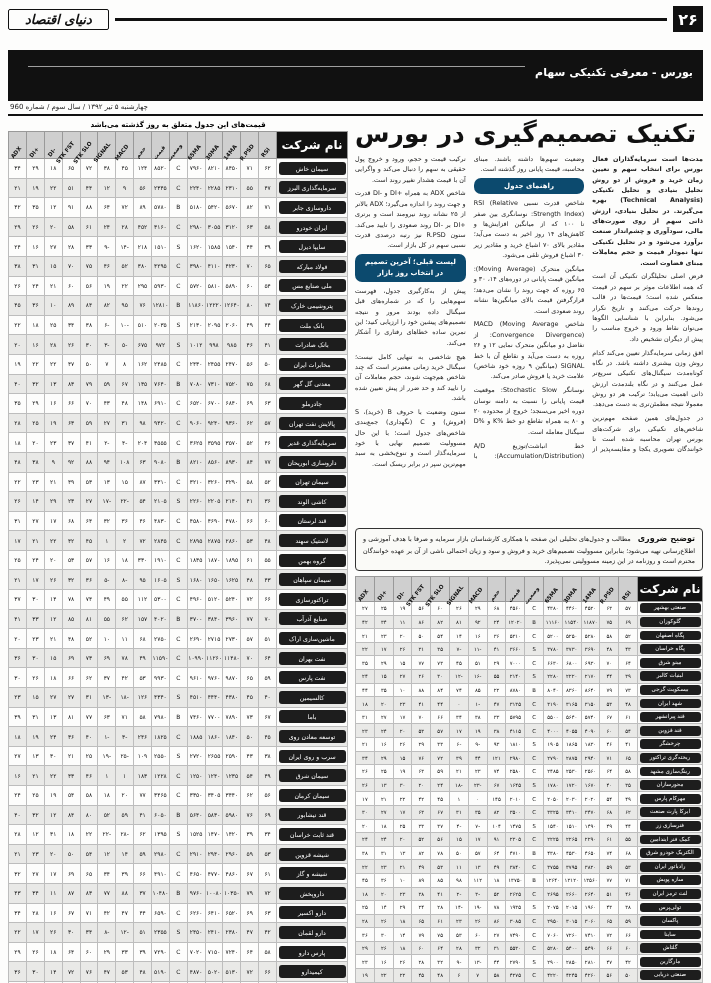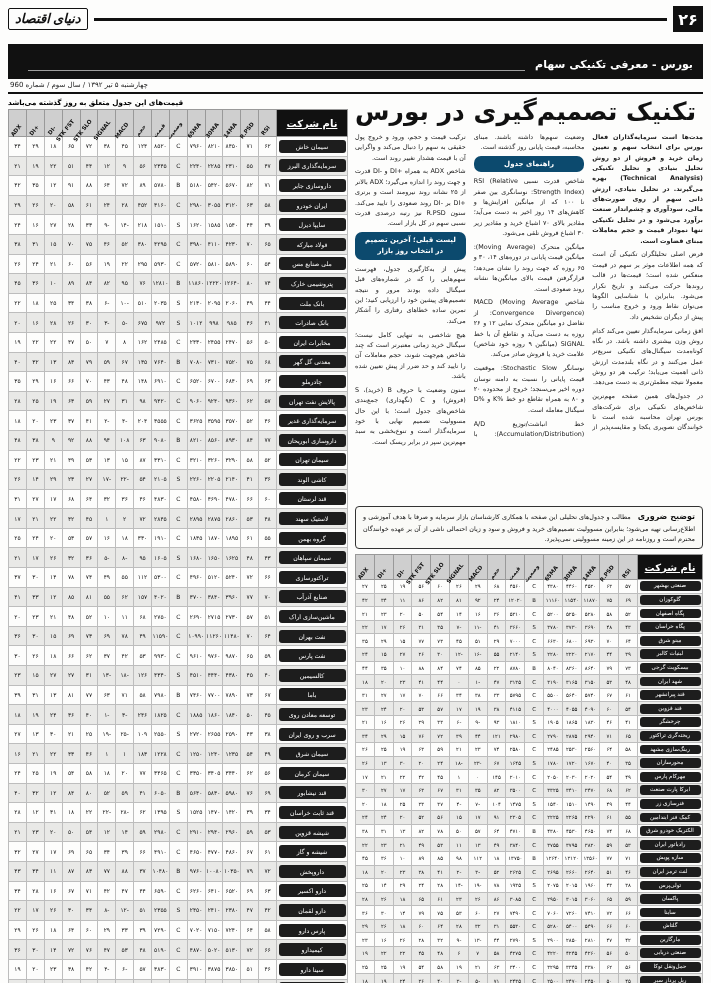--- a/index.html
+++ b/index.html
@@ -11,25 +11,25 @@
   }
   
   .top-row{display:flex;align-items:center;height:30px;gap:6px;}
   .pagenum-box{
     width:30px;height:26px;background:#111;color:#fff;font-size:16px;font-weight:bold;
     display:flex;align-items:center;justify-content:center;flex:0 0 auto;
   }
   .top-rule{flex:1;height:3px;background:#111;}
   .masthead{
     flex:0 0 auto;font-size:13px;font-weight:bold;font-style:italic;
-    border:1px solid #111;padding:2px 6px;border-radius:2px;font-family:Liberation Serif, serif;
+    border:1px solid #111;padding:2px 16px;border-radius:2px;
   }
   .section-bar{
-    background:#111;color:#fff;height:19px;display:flex;align-items:flex-end;
-    padding:8px 10px;margin-top:10px;
+    background:#111;color:#fff;height:19px;display:flex;align-items:flex-start;
+    padding:16px 10px;margin-top:16px;
   }
   .section-bar .sec-title{font-size:11px;font-weight:bold;letter-spacing:.5px;}
   .section-bar .sec-deco{flex:1;border-top:1px solid #fff;margin:0 10px;opacity:.6;}
   .dateline{
     font-size:7px;text-align:left;padding:2px 2px 3px;border-bottom:2.5px solid #111;
     color:#222;
   }
   
   .content{display:flex;gap:7px;margin-top:4px;align-items:flex-start;}
   .col-article{width:348px;flex:0 0 auto;}
@@ -49,33 +49,33 @@
     font-size:7px;font-weight:bold;text-align:center;margin:3px 0 4px;
     break-inside:avoid;
   }
   .notice{
     border:1.5px solid #333;border-radius:4px;padding:4px 7px;margin:6px 0 5px;
     font-size:6.4px;line-height:1.6;text-align:justify;background:#fafaf7;
   }
   .notice .notice-head{font-weight:bold;font-size:8px;margin-left:5px;}
   
   .table-note{
-    font-size:7.2px;font-weight:bold;text-align:left;margin:0 0 2px;color:#000;
+    font-size:7.2px;font-weight:bold;text-align:center;margin:0 0 2px;color:#000;
   }
   table.stk{width:100%;border-collapse:collapse;table-layout:fixed;direction:rtl;}
   table.stk thead th{
     background:#cfcfcf;border:0.5px solid #999;height:26px;padding:0;
     font-size:5.6px;font-weight:bold;overflow:visible;vertical-align:bottom;
   }
   table.stk thead th .rot{
     display:inline-block;transform:rotate(-52deg) translate(1px,-3px);
     transform-origin:center;white-space:nowrap;
   }
   table.stk thead th.name-h{
-    background:#111;color:#fff;font-size:10px;vertical-align:middle;text-align:center;text-decoration:underline;
+    background:#111;color:#fff;font-size:12px;vertical-align:middle;text-align:center;
   }
   table.stk td{
     border:0.5px solid #bdbdbd;text-align:center;padding:0;color:#161616;
     white-space:nowrap;overflow:hidden;
   }
   table.stk tr:nth-child(even) td{background:#e9e9e7;}
   table.stk td.name-cell{padding:1px 1.5px;}
   .pill{
     display:block;background:#1d1d1d;color:#fff;border-radius:3px;
     text-align:center;white-space:nowrap;overflow:hidden;

